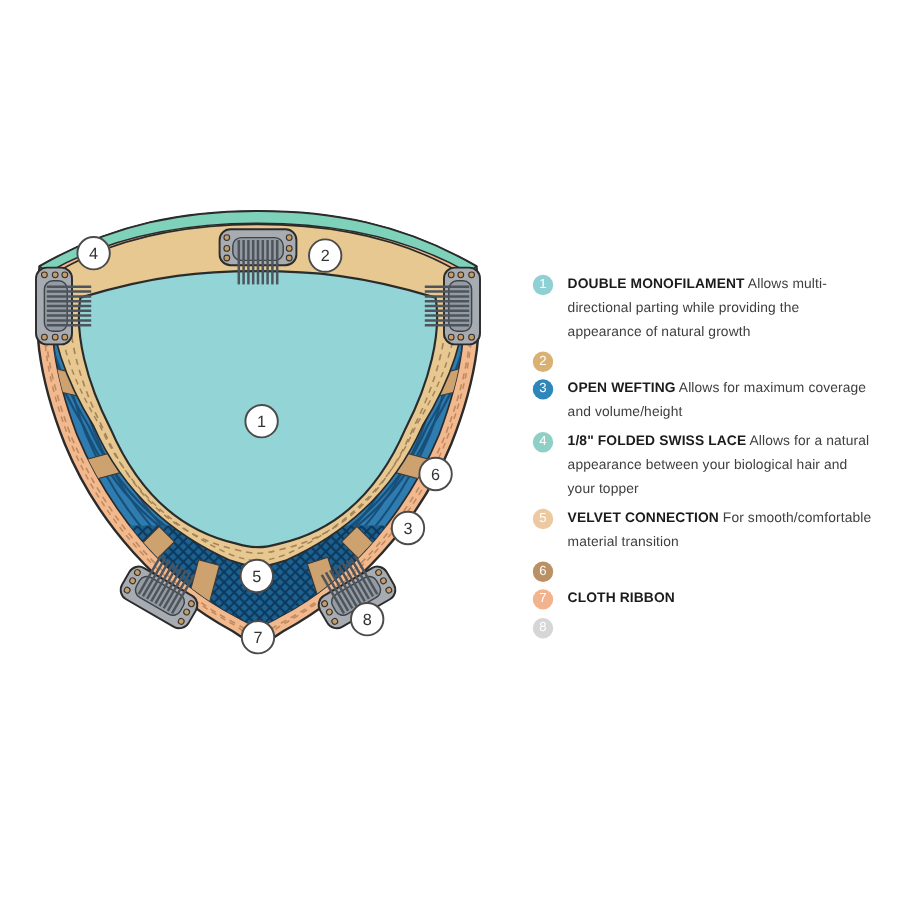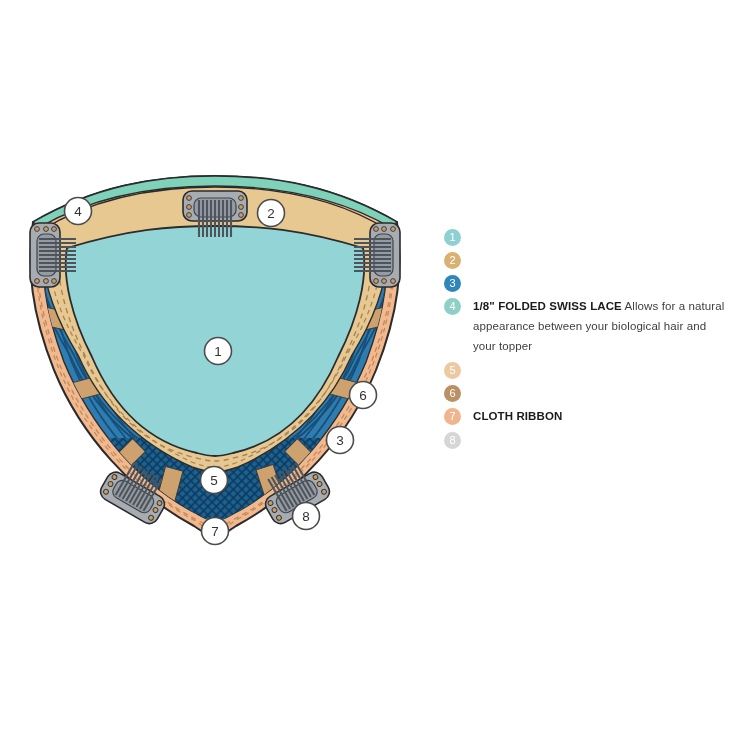--- a/index.html
+++ b/index.html
@@ -150,45 +150,48 @@
       <text class="co-text" x="306" y="366" dy=".35em" text-anchor="middle">8</text>
     </g>
   </svg>
 
   <div class="legend">
     <div>
   <div class="lg-item">
     <span class="lg-circle" style="background: rgb(142, 208, 211);">
       <span class="lg-num">1</span>
     </span>
+    <p class="lg-text"><b class="lg-title">DOUBLE MONOFILAMENT</b><span class="lg-desc"> Allows multi-directional parting while providing the appearance of natural growth</span></p>
   </div>
 
   <div class="lg-item">
     <span class="lg-circle" style="background: rgb(217, 178, 115);">
       <span class="lg-num">2</span>
     </span>
   </div>
 
   <div class="lg-item">
     <span class="lg-circle" style="background: rgb(46, 134, 187);">
       <span class="lg-num">3</span>
     </span>
+    <p class="lg-text"><b class="lg-title">OPEN WEFTING</b><span class="lg-desc"> Allows for maximum coverage and volume/height</span></p>
   </div>
 
   <div class="lg-item">
     <span class="lg-circle" style="background: rgb(143, 208, 198);">
       <span class="lg-num">4</span>
     </span>
     <p class="lg-text"><b class="lg-title">1/8" FOLDED SWISS LACE</b><span class="lg-desc"> Allows for a natural appearance between your biological hair and your topper</span></p>
   </div>
 
   <div class="lg-item">
     <span class="lg-circle" style="background: rgb(236, 201, 161);">
       <span class="lg-num">5</span>
     </span>
+    <p class="lg-text"><b class="lg-title">VELVET CONNECTION</b><span class="lg-desc"> For smooth/comfortable material transition</span></p>
   </div>
 
   <div class="lg-item">
     <span class="lg-circle" style="background: rgb(186, 144, 100);">
       <span class="lg-num">6</span>
     </span>
   </div>
 
   <div class="lg-item">
     <span class="lg-circle" style="background: rgb(241, 180, 142);">

